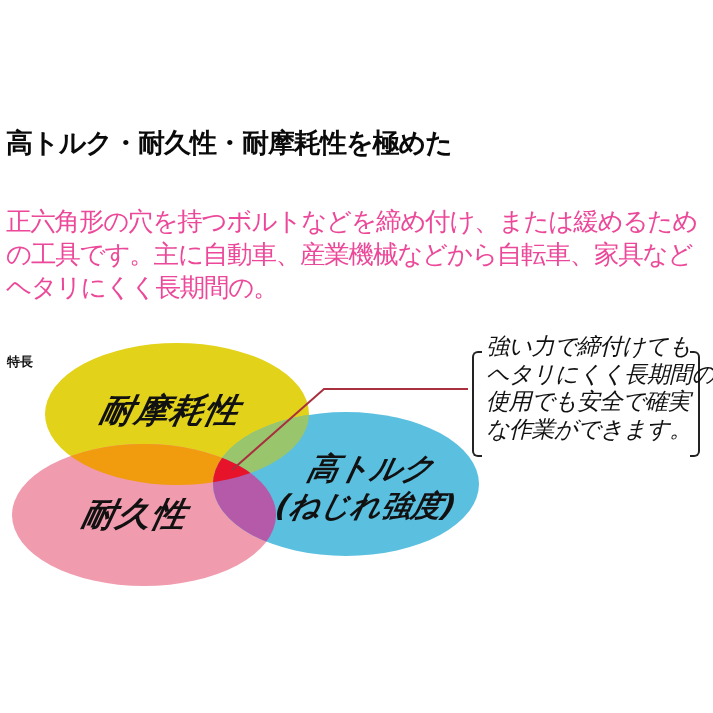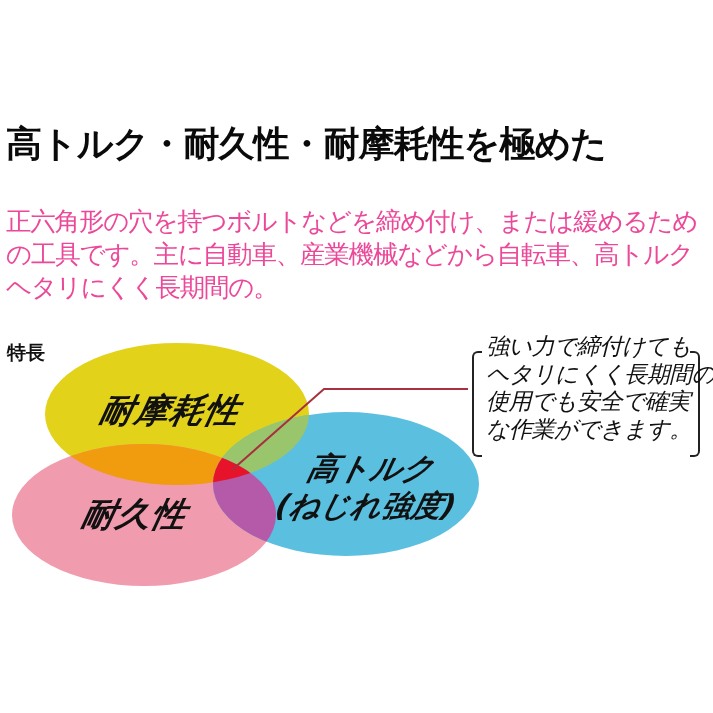--- a/index.html
+++ b/index.html
@@ -1,27 +1,27 @@
 <!DOCTYPE html>
 <html><head>
 <meta charset="utf-8">
 <style>
   html, body { margin: 0; padding: 0; background: #ffffff; }
   body { width: 713px; height: 713px; position: relative; overflow: hidden;
          font-family: "DejaVu Serif", "Liberation Serif", serif; color: #111; }
   .headline { position: absolute; left: 6px; top: 121px; width: 705px;
               font-family: "DejaVu Serif", serif; font-weight: bold;
-              font-size: 36px; line-height: 44px; letter-spacing: -1px; color: #0a0a0a; }
+              font-size: 27px; line-height: 44px; letter-spacing: -1px; color: #0a0a0a; }
   .headline div { white-space: nowrap; }
   .desc { position: absolute; left: 6px; top: 205px; width: 705px;
           font-family: Liberation Sans, sans-serif; font-size: 25.5px; line-height: 33px;
           letter-spacing: -1.2px; color: #ec4899; }
   .desc div { white-space: nowrap; }
-  .features-label { position: absolute; left: 7px; top: 340px;
-                    font-family: Liberation Sans, sans-serif; font-weight: bold; font-size: 19px; }
+  .features-label { position: absolute; left: 7px; top: 353px;
+                    font-family: Liberation Sans, sans-serif; font-weight: bold; font-size: 13px; }
   svg.venn { position: absolute; left: 0; top: 0; }
   .circle-label { position: absolute; font-family: "DejaVu Sans", sans-serif;
                   font-weight: bold; font-style: italic; color: #111; white-space: nowrap;
                   transform: skewX(-12deg); }
   .lbl-wear { left: 100px; top: 388px; font-size: 34px; letter-spacing: 1px; }
   .lbl-dur { left: 82px; top: 492px; font-size: 34px; letter-spacing: 1px; }
   .lbl-torque { left: 308px; top: 448px; font-size: 31px; }
   .lbl-torque-sub { left: 276px; top: 486px; font-size: 30px; }
   .note { position: absolute; left: 470px; top: 333px; width: 232px; height: 134px; font-style: italic; }
   .note-text { position: absolute; left: 16px; top: 0; font-family: "DejaVu Serif", serif;
@@ -34,21 +34,21 @@
 </style>
 </head>
 <body>
 
 <div class="headline">
   <div>高トルク・耐久性・耐摩耗性を極めた</div>
 </div>
 
 <div class="desc">
   <div>正六角形の穴を持つボルトなどを締め付け、または緩めるため</div>
-  <div>の工具です。主に自動車、産業機械などから自転車、高トルク</div>
+  <div>の工具です。主に自動車、産業機械などから自転車、家具など</div>
   <div>ヘタリにくく長期間の。</div>
 </div>
 
 <div class="features-label">特長</div>
 
 <svg class="venn" width="713" height="713" viewBox="0 0 713 713">
   <defs>
     <clipPath id="clipY">
         <ellipse cx="177" cy="414" rx="132" ry="71"></ellipse>
       </clipPath>

